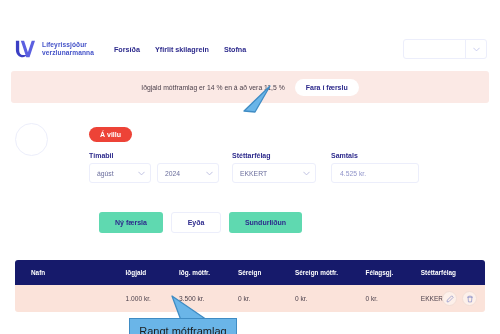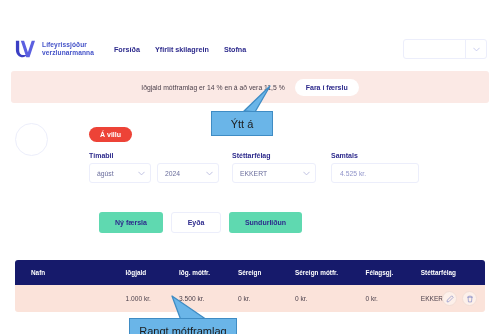--- a/index.html
+++ b/index.html
@@ -174,23 +174,20 @@
   </div>
 
   <div class="alert">
     <span class="alert-text">Iðgjald mótframlag er 14 % en á að vera 11,5 %</span>
     <button class="alert-btn">Fara í færslu</button>
   </div>
 
   <svg class="tail tail-1" viewBox="0 0 32 30">
     <path d="M30 1 L4 26 L15 27 Z" fill="#6ab5e8" stroke="#3f8cc4" stroke-width="1.3" stroke-linejoin="round"></path>
   </svg>
-  <div class="callout callout-1">
-    <span>Ýtt á</span>
-  </div>
 
   <div class="avatar-circle"></div>
   <div class="error-pill">Á villu</div>
 
   <div class="form-row">
 
     <div class="fgroup g-timabil">
       <label class="flabel">Tímabil</label>
       <div class="fcontrols">
         <div class="fselect s1">

